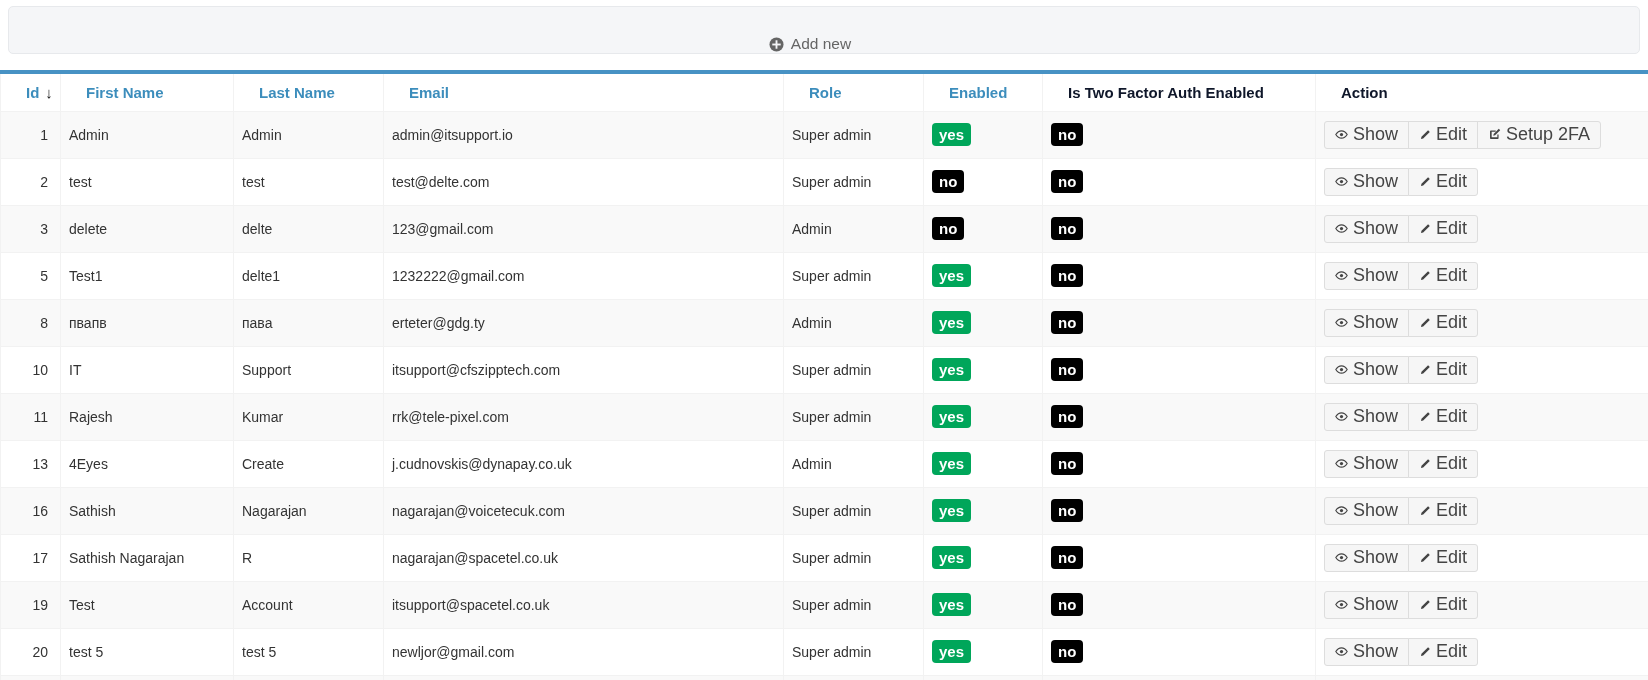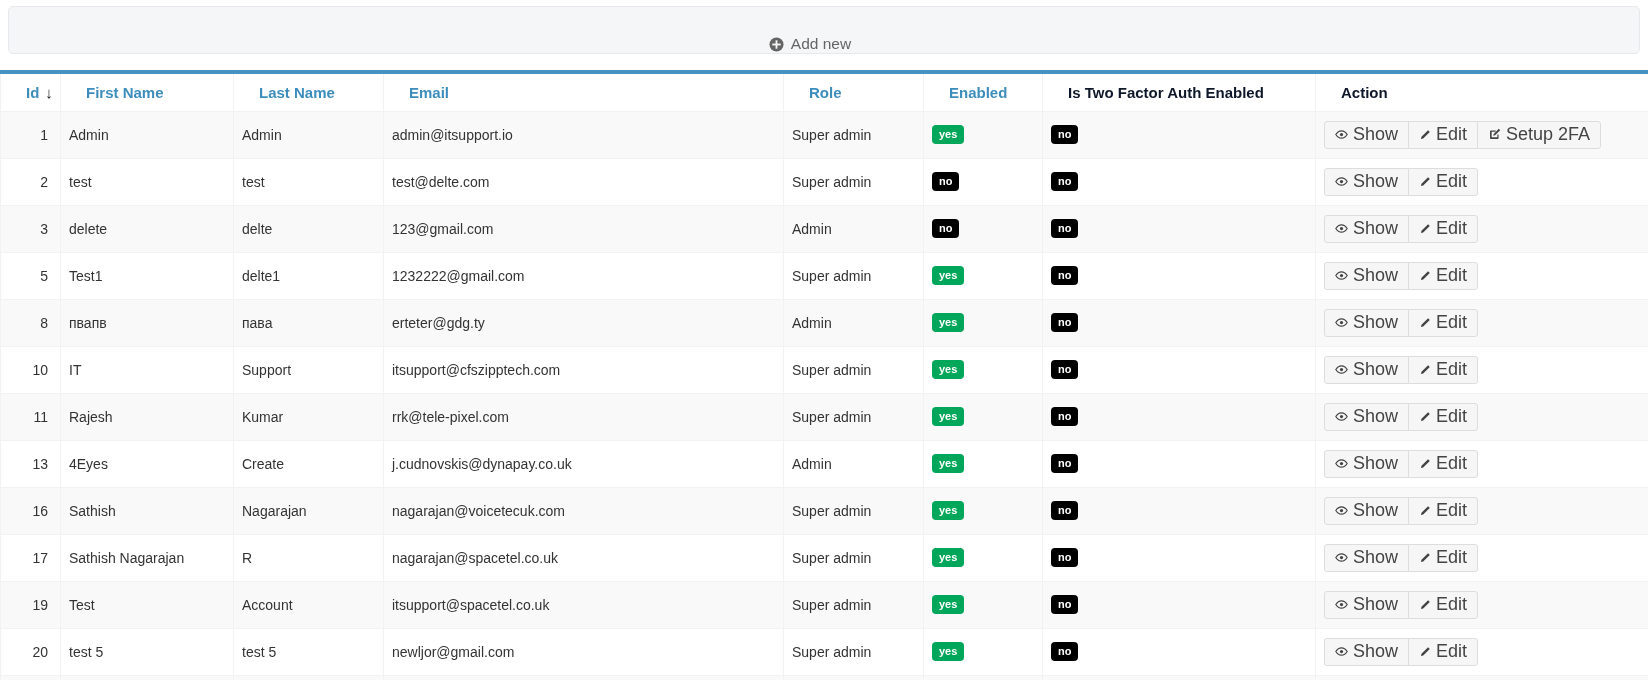--- a/index.html
+++ b/index.html
@@ -50,21 +50,21 @@
     font-size:14px; padding:8px; border:1px solid #f2f2f2;
     vertical-align:middle; white-space:nowrap; overflow:hidden;
   }
   tbody tr { height:47px; }
   tbody tr:nth-child(odd) { background:#f9f9f9; }
   td.id-cell { text-align:right; padding-right:12px; }
 
   .badge {
     display:inline-block; min-width:16px; text-align:center;
     padding:4px 7px; border-radius:4px; color:#fff;
-    font-weight:bold; font-size:11px; line-height:1;
+    font-weight:bold; font-size:15px; line-height:1;
   }
   .badge-yes { background:#00a65a; }
   .badge-no  { background:#000000; }
 
   .btn-group { display:inline-flex; }
   .btn {
     display:inline-flex; align-items:center; gap:5px;
     background:#f6f6f6; border:1px solid #ddd; color:#444;
     font-size:18px; padding:5px 10px; margin-left:-1px;
     height:28px; cursor:pointer; white-space:nowrap;

